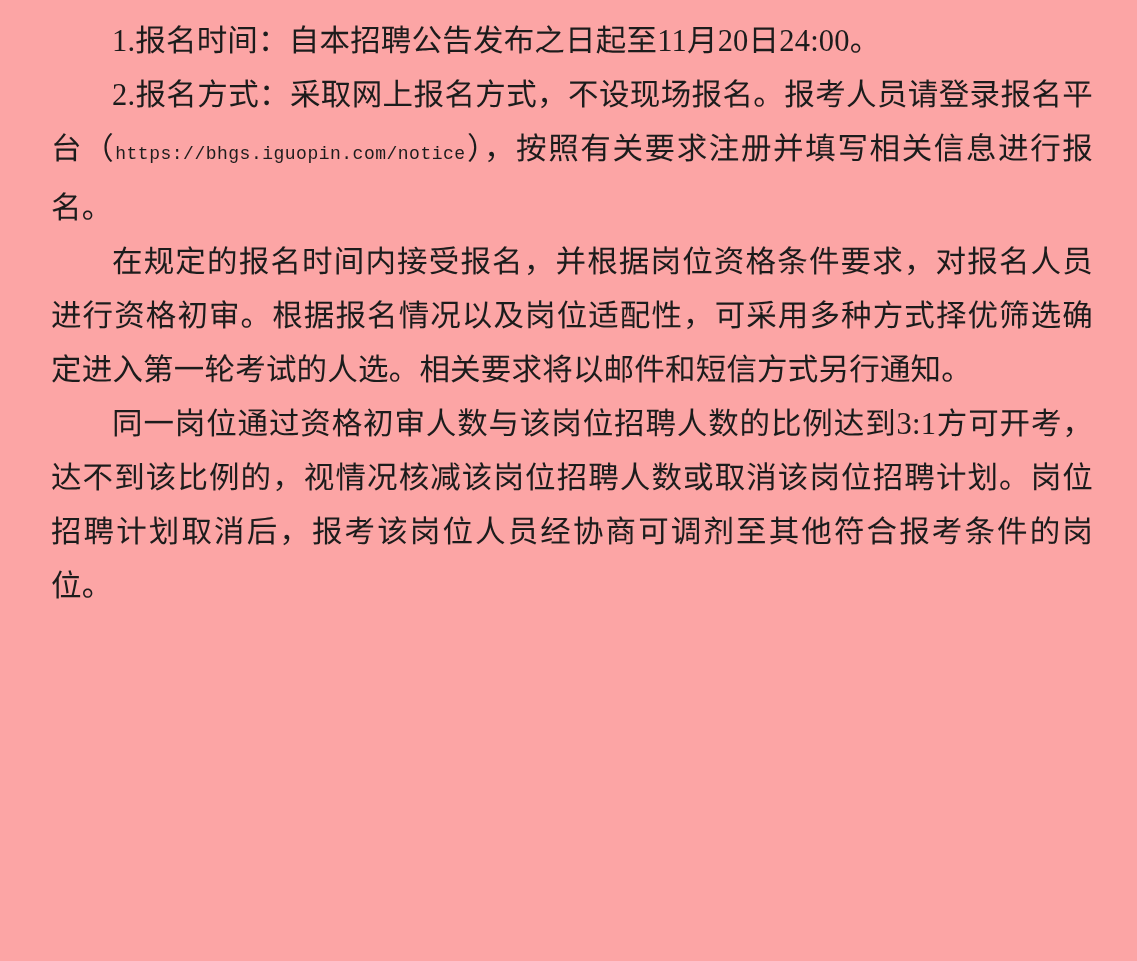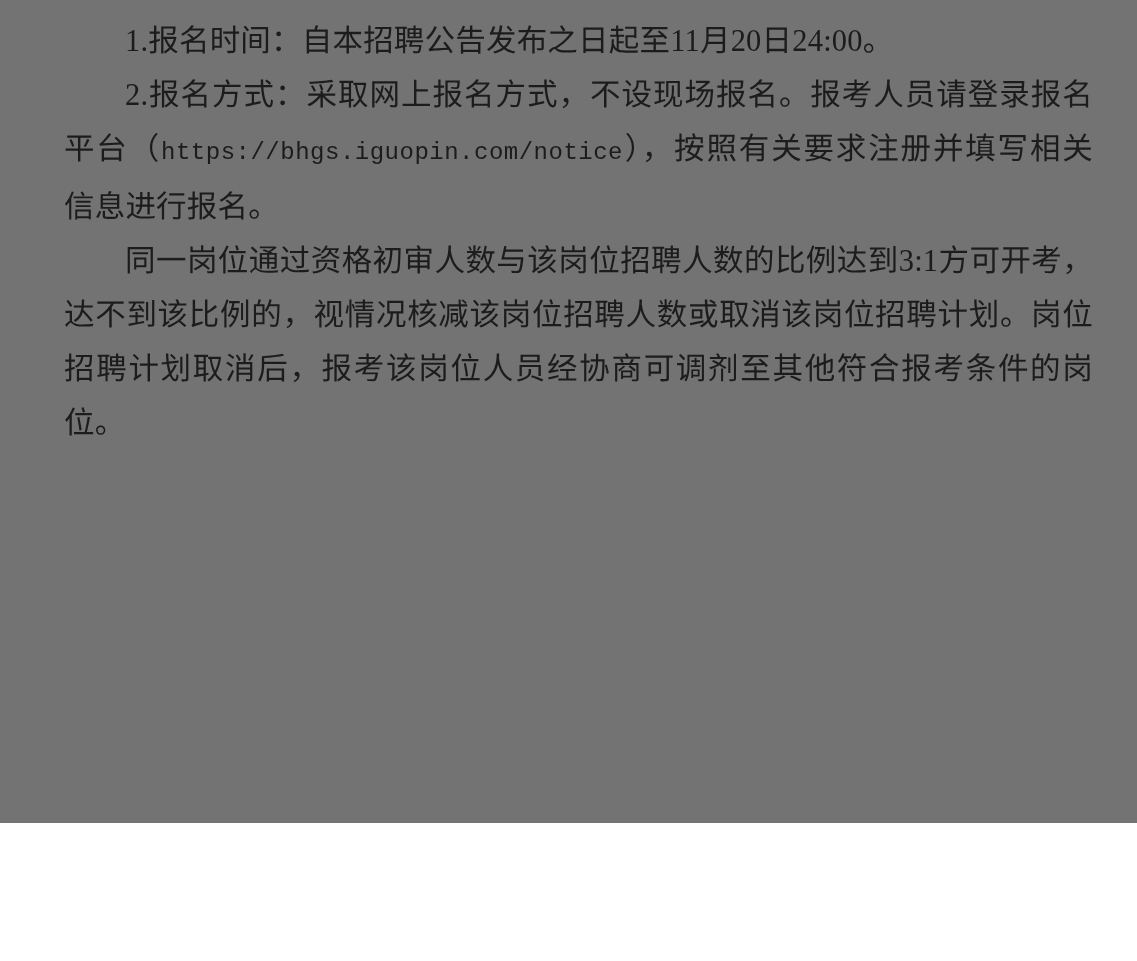--- a/index.html
+++ b/index.html
@@ -10,53 +10,54 @@
   body {
     width: 1137px;
     height: 961px;
     overflow: hidden;
     font-family: "Liberation Serif", "DejaVu Serif", serif;
     color: #1a1a1a;
   }
   .page {
     box-sizing: border-box;
     width: 1137px;
-    height: 823px;
-    padding: 14px 44px 0 64px;
-    background: #737373;
+    height: 961px;
+    padding: 14px 44px 0 51px;
+    background: #fca5a5;
   }
   .para {
     font-size: 30.5px;
     line-height: 54px;
     text-align: justify;
     text-justify: inter-ideograph;
     letter-spacing: 0.2px;
     margin: 0 0 0 0;
     color: #1c1c1c;
     font-weight: 500;
   }
   .indent {
     text-indent: 61px;
   }
   .mono-url {
     font-family: "Liberation Mono", "DejaVu Sans Mono", monospace;
-    font-size: 24px;
+    font-size: 18px;
     letter-spacing: 0.5px;
   }
   .blk {
     margin-bottom: 0;
   }
 </style>
 </head>
 <body>
 
 <div class="page">
 
   <p class="para indent blk">1.报名时间：自本招聘公告发布之日起至11月20日24:00。</p>
 
   <p class="para indent blk"><span>2.报名方式：采取网上报名方式，不设现场报名。报考人员请登录报名平台（</span><span class="mono-url">https://bhgs.iguopin.com/notice</span><span>），按照有关要求注册并填写相关信息进行报名。</span></p>
 
 
 
+  <p class="para indent blk">在规定的报名时间内接受报名，并根据岗位资格条件要求，对报名人员进行资格初审。根据报名情况以及岗位适配性，可采用多种方式择优筛选确定进入第一轮考试的人选。相关要求将以邮件和短信方式另行通知。</p>
 
   <p class="para indent blk">同一岗位通过资格初审人数与该岗位招聘人数的比例达到3:1方可开考，达不到该比例的，视情况核减该岗位招聘人数或取消该岗位招聘计划。岗位招聘计划取消后，报考该岗位人员经协商可调剂至其他符合报考条件的岗位。</p>
 
 </div>
 
 </body></html>

